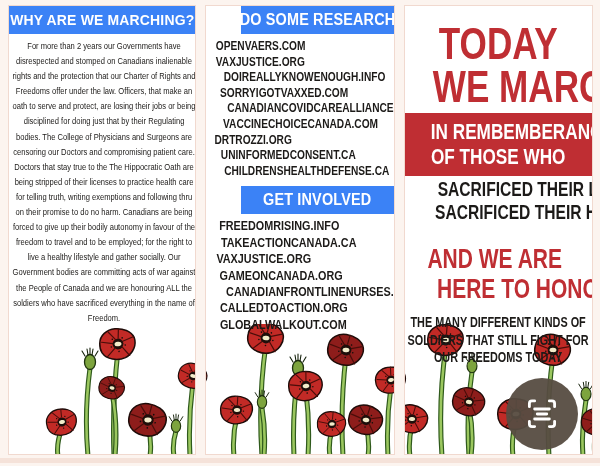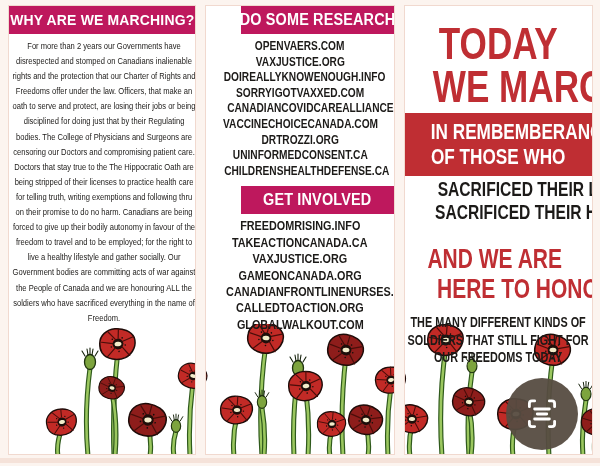--- a/index.html
+++ b/index.html
@@ -3,29 +3,29 @@
 <meta charset="utf-8">
 <style>
   html,body{margin:0;padding:0;}
   body{background:#e9e9e9;font-family:"Liberation Sans","DejaVu Sans",sans-serif;}
   .flyer{position:relative;width:600px;height:466px;background:#fcf4ef;overflow:hidden;}
   .flyer::after{content:"";position:absolute;left:0;right:0;bottom:3px;height:5px;background:#f5e2d9;}
   .panel{position:absolute;top:5px;height:450px;background:#ffffff;border:1px solid #f1d9cf;box-sizing:border-box;overflow:hidden;}
   .panel-left{left:8px;width:188px;}
   .panel-mid{left:205px;width:190px;}
   .panel-right{left:404px;width:189px;}
-  .bar{position:relative;z-index:2;height:28px;background:#be185d;color:#fff;display:flex;align-items:center;justify-content:center;font-weight:bold;font-size:15.5px;letter-spacing:.2px;}
+  .bar{position:relative;z-index:2;height:28px;background:#3b82f6;color:#fff;display:flex;align-items:center;justify-content:center;font-weight:bold;font-size:15.5px;letter-spacing:.2px;}
   .bar-mid{font-size:16px;margin-left:35px;}
   .cx90{display:inline-block;transform:scaleX(.9);transform-origin:50% 50%;white-space:nowrap;}
   .cx82{display:inline-block;transform:scaleX(.82);transform-origin:50% 50%;white-space:nowrap;}
   .cx78{display:inline-block;transform:scaleX(.78);transform-origin:50% 50%;white-space:nowrap;}
   .cx75{display:inline-block;transform:scaleX(.75);transform-origin:50% 50%;white-space:nowrap;}
   .bodywrap{position:relative;z-index:2;padding:5px 9px 0 3px;text-align:center;}
   .bodytext{margin:0;width:214px;transform:scaleX(.86);transform-origin:0 0;font-size:8.8px;line-height:15.1px;color:#1c1a18;font-weight:500;}
-  .sitelist{position:relative;z-index:2;list-style:none;margin:5px 0 0 0;padding:0;text-align:center;}
+  .sitelist{position:relative;z-index:2;list-style:none;margin:5px 0 0 0;padding:0;}
   .sitelist li{height:15.6px;line-height:15.6px;font-weight:bold;color:#1c1a18;font-size:12.4px;}
   .sitelist-2{margin-top:4px;}
   .sitelist-2 li{height:16.4px;line-height:16.4px;font-size:13.2px;}
   .gap{height:7px;}
   .march{position:relative;z-index:2;padding-top:16px;text-align:center;color:#bf2e33;font-weight:bold;font-size:45px;line-height:43px;}
   .redbar2{position:relative;z-index:2;margin-top:5px;background:#bf2e33;color:#fff;text-align:center;padding:6px 0 7px;font-weight:bold;font-size:22px;line-height:25px;}
   .sac{position:relative;z-index:2;margin-top:4px;font-weight:bold;font-size:20px;line-height:19px;color:#1c1a18;}
   .sac-l1{text-align:left;padding-left:5px;}
   .sac-l2{text-align:right;padding-right:3px;}
   .honour{position:relative;z-index:2;margin-top:22px;text-align:left;color:#bf2e33;font-weight:bold;font-size:28px;line-height:30px;}

